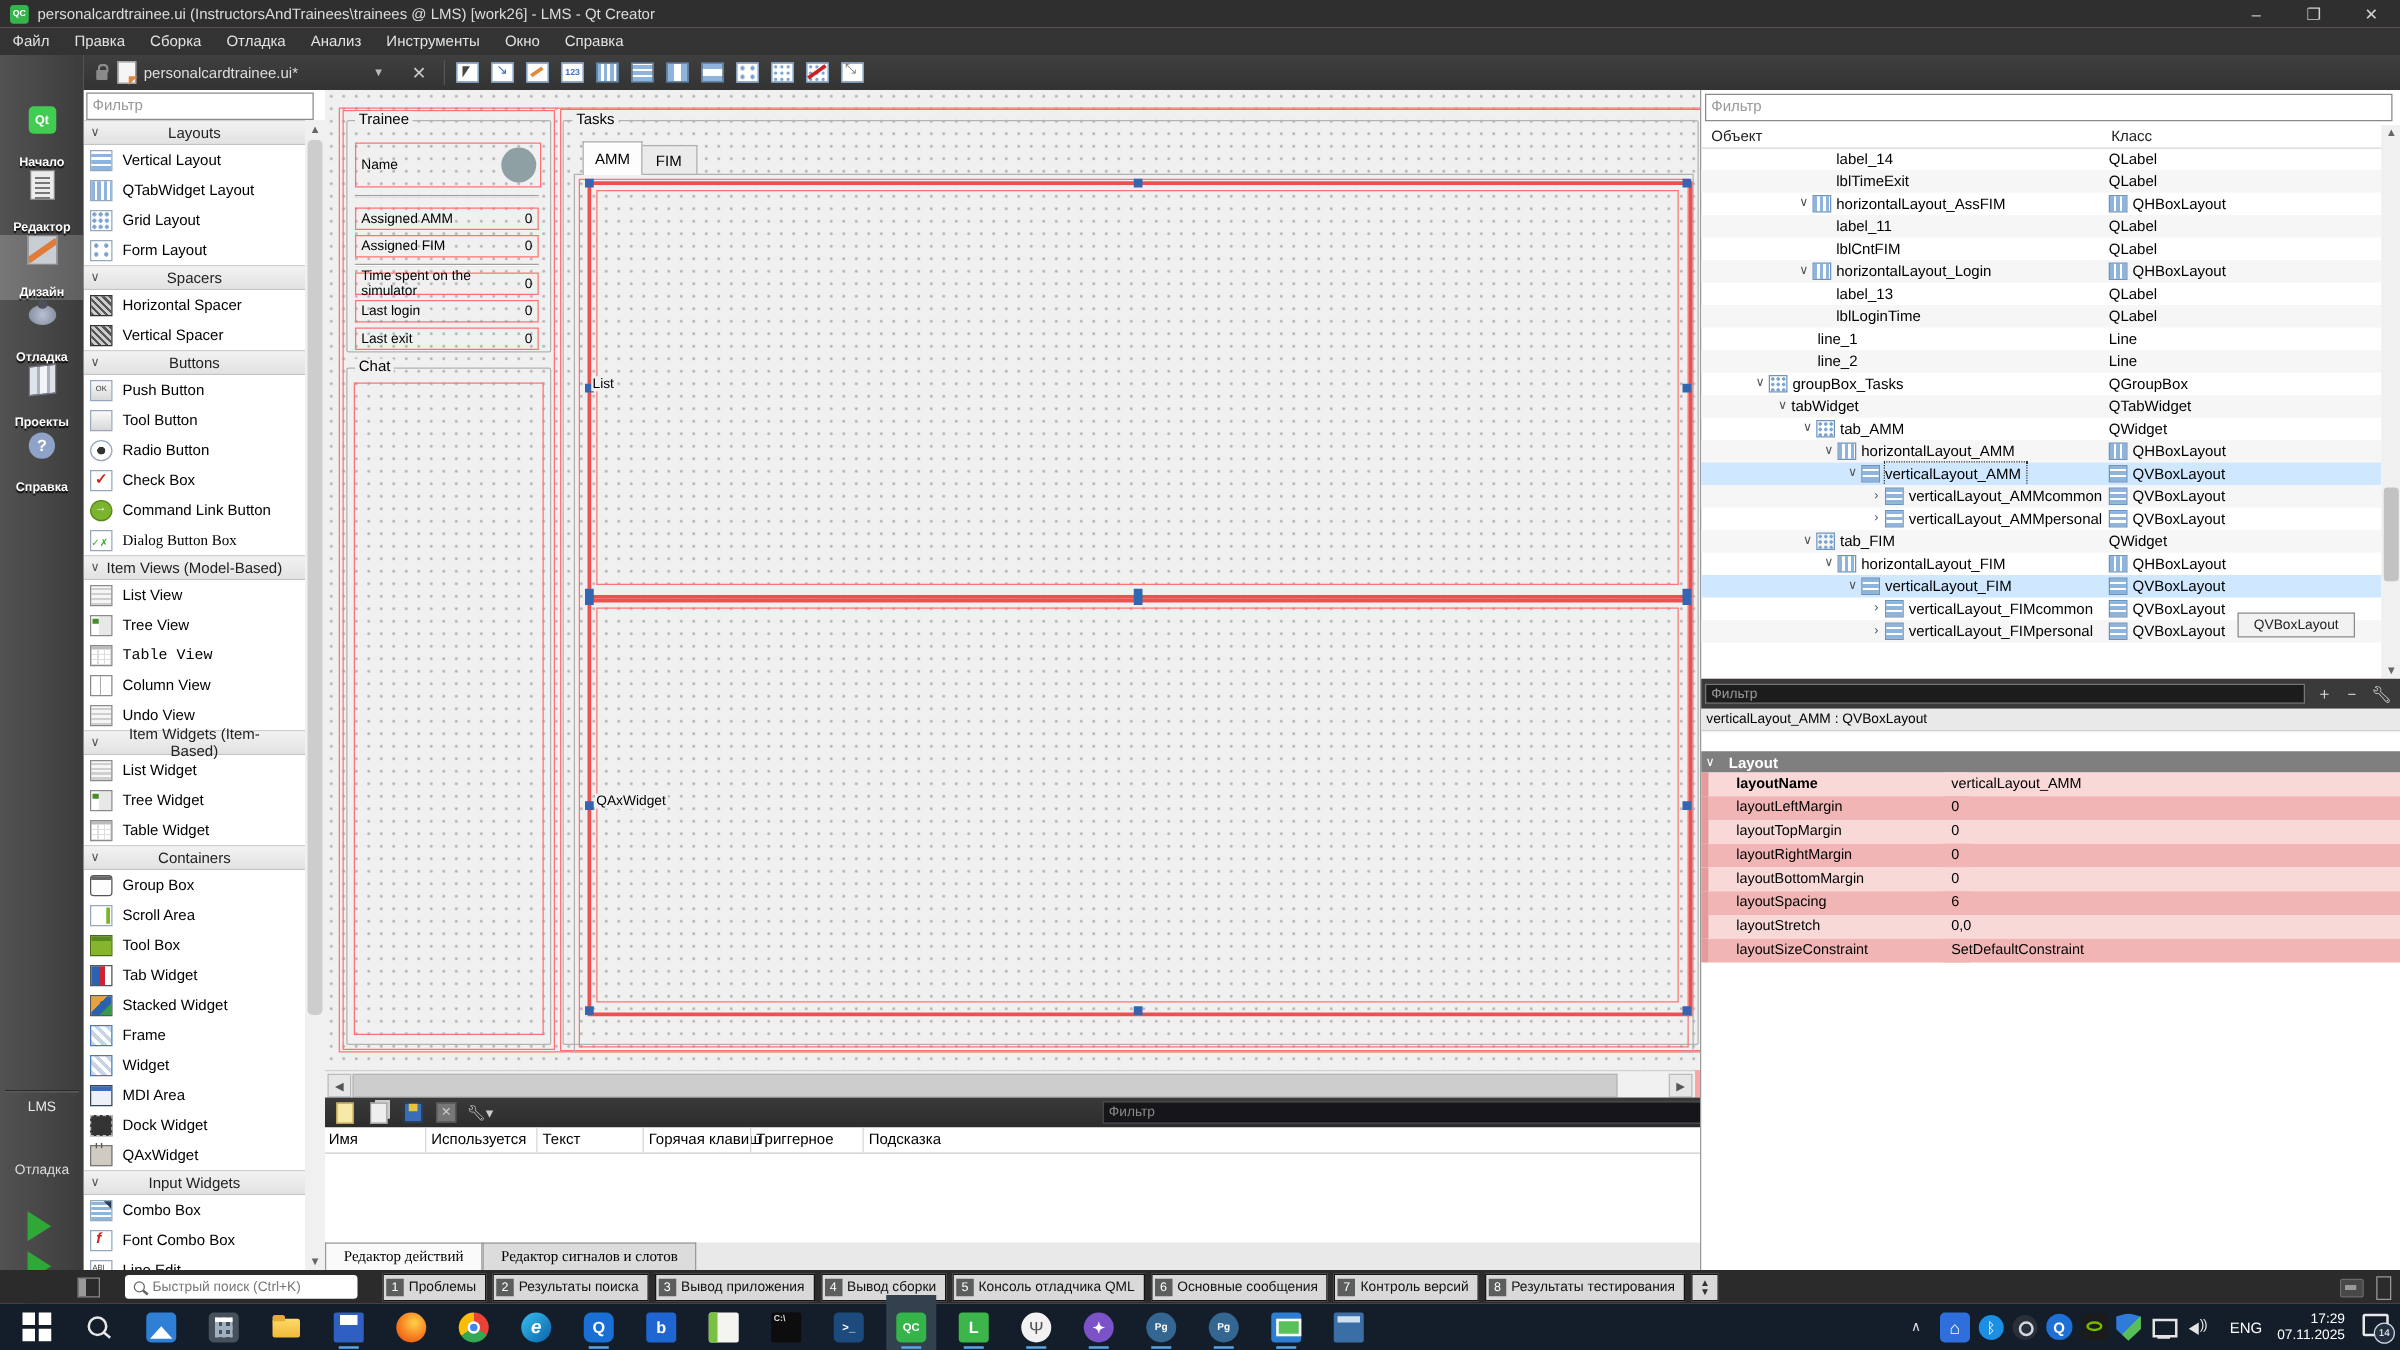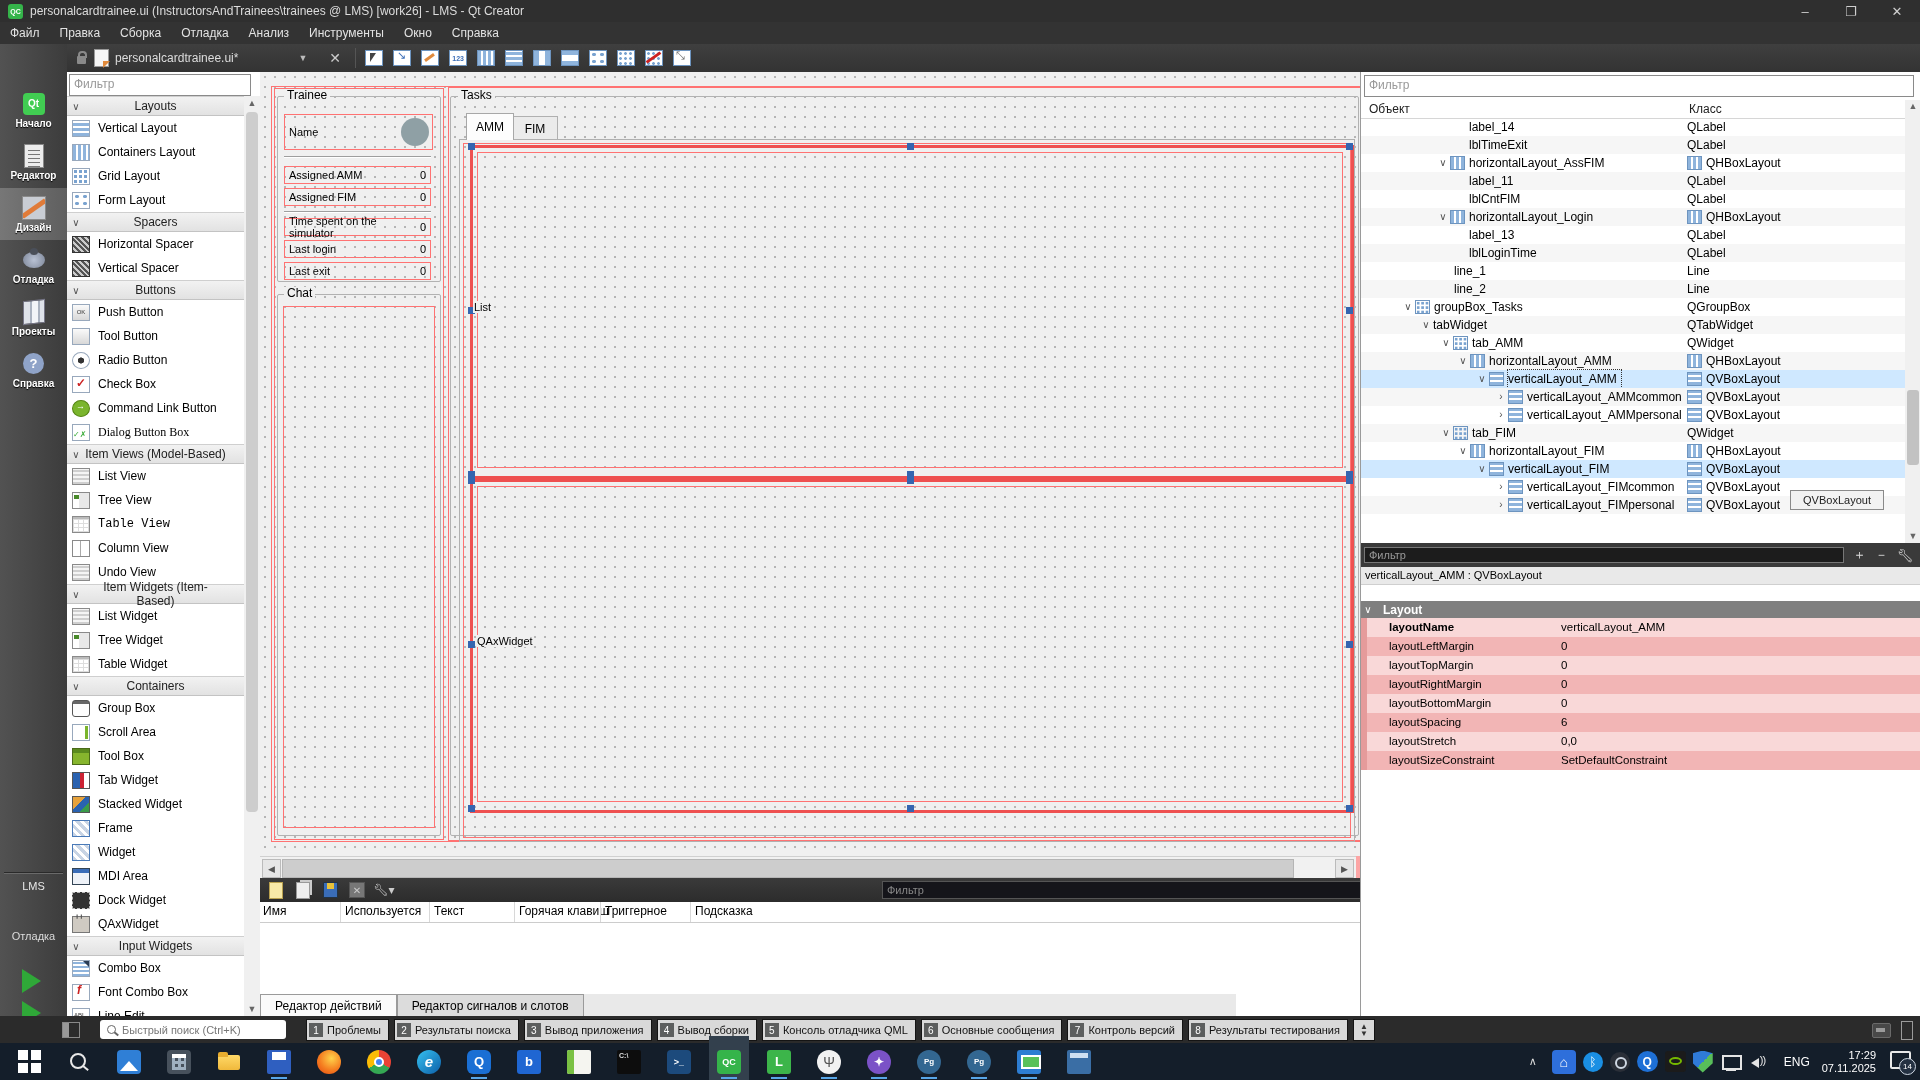--- a/index.html
+++ b/index.html
@@ -39,21 +39,21 @@
   .ti-pencil:after{content:"";position:absolute;left:2px;top:5px;width:11px;height:3px;background:#e08a3c;transform:rotate(-35deg);}
   .ti-123{background:#fff;color:#3d6fb8;font-size:7px;font-weight:bold;display:flex;align-items:center;justify-content:center;}
   .ti-sph{background:linear-gradient(90deg,#8fb4dc 0 5px,#fff 5px 11px,#8fb4dc 11px);}
   .ti-spv{background:linear-gradient(0deg,#8fb4dc 0 4px,#fff 4px 10px,#8fb4dc 10px);}
   .ti-break{background:radial-gradient(#7aa3d0 1.3px,transparent 1.5px);background-size:5px 5px;background-color:#fff;position:relative;}
   .ti-break:after{content:"";position:absolute;left:-1px;top:5px;width:17px;height:3px;background:#cc2222;transform:rotate(-35deg);}
   .ti-adjust{background:#fff;position:relative;}
   .ti-adjust:after{content:"⤡";position:absolute;left:2px;top:-2px;color:#666;font-size:11px;}
   
   #modebar{left:0;top:44px;width:67px;height:972px;background:linear-gradient(90deg,#525252,#3c3c3c);}
-  .mode{width:67px;height:52px;display:flex;flex-direction:column;align-items:center;justify-content:center;}
+  .mode{width:67px;height:52px;display:flex;flex-direction:column;align-items:center;justify-content:space-between;}
   .mode.active{background:linear-gradient(90deg,#777,#5f5f5f);}
   .mode-label{color:#fff;font-size:10px;font-weight:bold;margin-top:2px;text-shadow:0 1px 1px #000;}
   .mico{width:26px;height:24px;display:flex;align-items:center;justify-content:center;}
   .mi-home{width:22px;height:22px;background:#41cd52;border-radius:4px;color:#fff;font-weight:bold;font-size:10px;display:flex;align-items:center;justify-content:center;}
   .mi-edit{width:18px;height:22px;background:#ececec;border:1px solid #888;
            background-image:repeating-linear-gradient(0deg,transparent 0 3px,#777 3px 4px);background-size:12px 100%;background-position:3px 3px;background-repeat:no-repeat;}
   .mi-design{width:22px;height:22px;background:#c9cdd4;border:1px solid #8a8a8a;position:relative;overflow:hidden;}
   .mi-design:after{content:"";position:absolute;left:-3px;top:9px;width:28px;height:5px;background:#e07b39;transform:rotate(-35deg);}
   .mi-debug{width:22px;height:16px;background:radial-gradient(circle at 50% 50%,#b9c2d4,#7c8597);border-radius:50%;position:relative;}
   .mi-debug:after{content:"";position:absolute;left:7px;top:-4px;width:8px;height:7px;background:#4a4f59;border-radius:50%;}
@@ -145,21 +145,21 @@
   .ap-doc{width:12px;height:15px;background:#f7e9a8;border:1px solid #b9a14f;}
   .ap-copy{width:12px;height:15px;background:#eee;border:1px solid #999;box-shadow:3px -3px 0 -1px #ccc;}
   .ap-save{width:13px;height:14px;background:#3a6db8;border:1px solid #234;position:relative;}
   .ap-save:after{content:"";position:absolute;left:3px;top:0;width:7px;height:6px;background:#e8c23a;}
   .ap-del{width:14px;height:14px;background:#777;color:#ccc;font-size:10px;display:flex;align-items:center;justify-content:center;border:1px solid #555;}
   .ap-wrench{color:#ccc;font-size:12px;}
   #ap-filter{position:absolute;left:622px;top:3px;width:470px;height:16px;background:#15151a;border:1px solid #555;color:#888;font-size:11px;padding:0 4px;line-height:16px;}
   #ap-header{position:absolute;left:0;top:24px;width:1100px;height:20px;background:#fff;border-bottom:1px solid #ccc;font-size:12px;color:#000;}
   .ap-col{position:absolute;top:2px;}
   .ap-div{position:absolute;top:0;width:1px;height:20px;background:#d8d8d8;}
-  #ap-tabs{position:absolute;left:0;top:116px;width:976px;height:22px;background:#e9e9e9;display:flex;}
+  #ap-tabs{position:absolute;left:0;top:116px;width:1100px;height:22px;background:#e9e9e9;display:flex;font-family:Liberation Serif, serif;}
   .ap-tab{height:21px;display:flex;align-items:center;justify-content:center;font-size:12px;padding:0 14px;border:1px solid #9a9a9a;border-bottom:none;}
   .ap-tab.active{background:#fafafa;}
   .ap-tab.idle{background:#dcdcdc;}
   
   #inspector{left:1360px;top:72px;width:560px;height:471px;background:#fff;border-left:1px solid #9a9a9a;}
   #insp-filter{position:absolute;left:3px;top:3px;width:540px;height:16px;}
   #insp-cols{position:absolute;left:0;top:28px;width:560px;height:18px;border-bottom:1px solid #d6d6d6;font-size:12px;color:#222;}
   #insp-rows{position:absolute;left:0;top:46px;width:544px;}
   .itree-row{position:relative;height:18px;line-height:18px;font-size:12px;color:#000;display:flex;align-items:center;}
   .itree-row:nth-child(even){background:#f6f6f6;}
@@ -401,21 +401,21 @@
         <div class="wb-sec">
           <div class="chev">∨</div>
           <div class="t">Layouts</div>
         </div>
         <div class="wb-item">
           <div class="wbi i-vl"></div>
           <div style="white-space: nowrap;">Vertical Layout</div>
         </div>
         <div class="wb-item">
           <div class="wbi i-hl"></div>
-          <div style="white-space: nowrap;">Containers Layout</div>
+          <div style="white-space: nowrap;">QTabWidget Layout</div>
         </div>
         <div class="wb-item">
           <div class="wbi i-gl"></div>
           <div style="white-space: nowrap;">Grid Layout</div>
         </div>
         <div class="wb-item">
           <div class="wbi i-fl"></div>
           <div style="white-space: nowrap;">Form Layout</div>
         </div>
         <div class="wb-sec">

